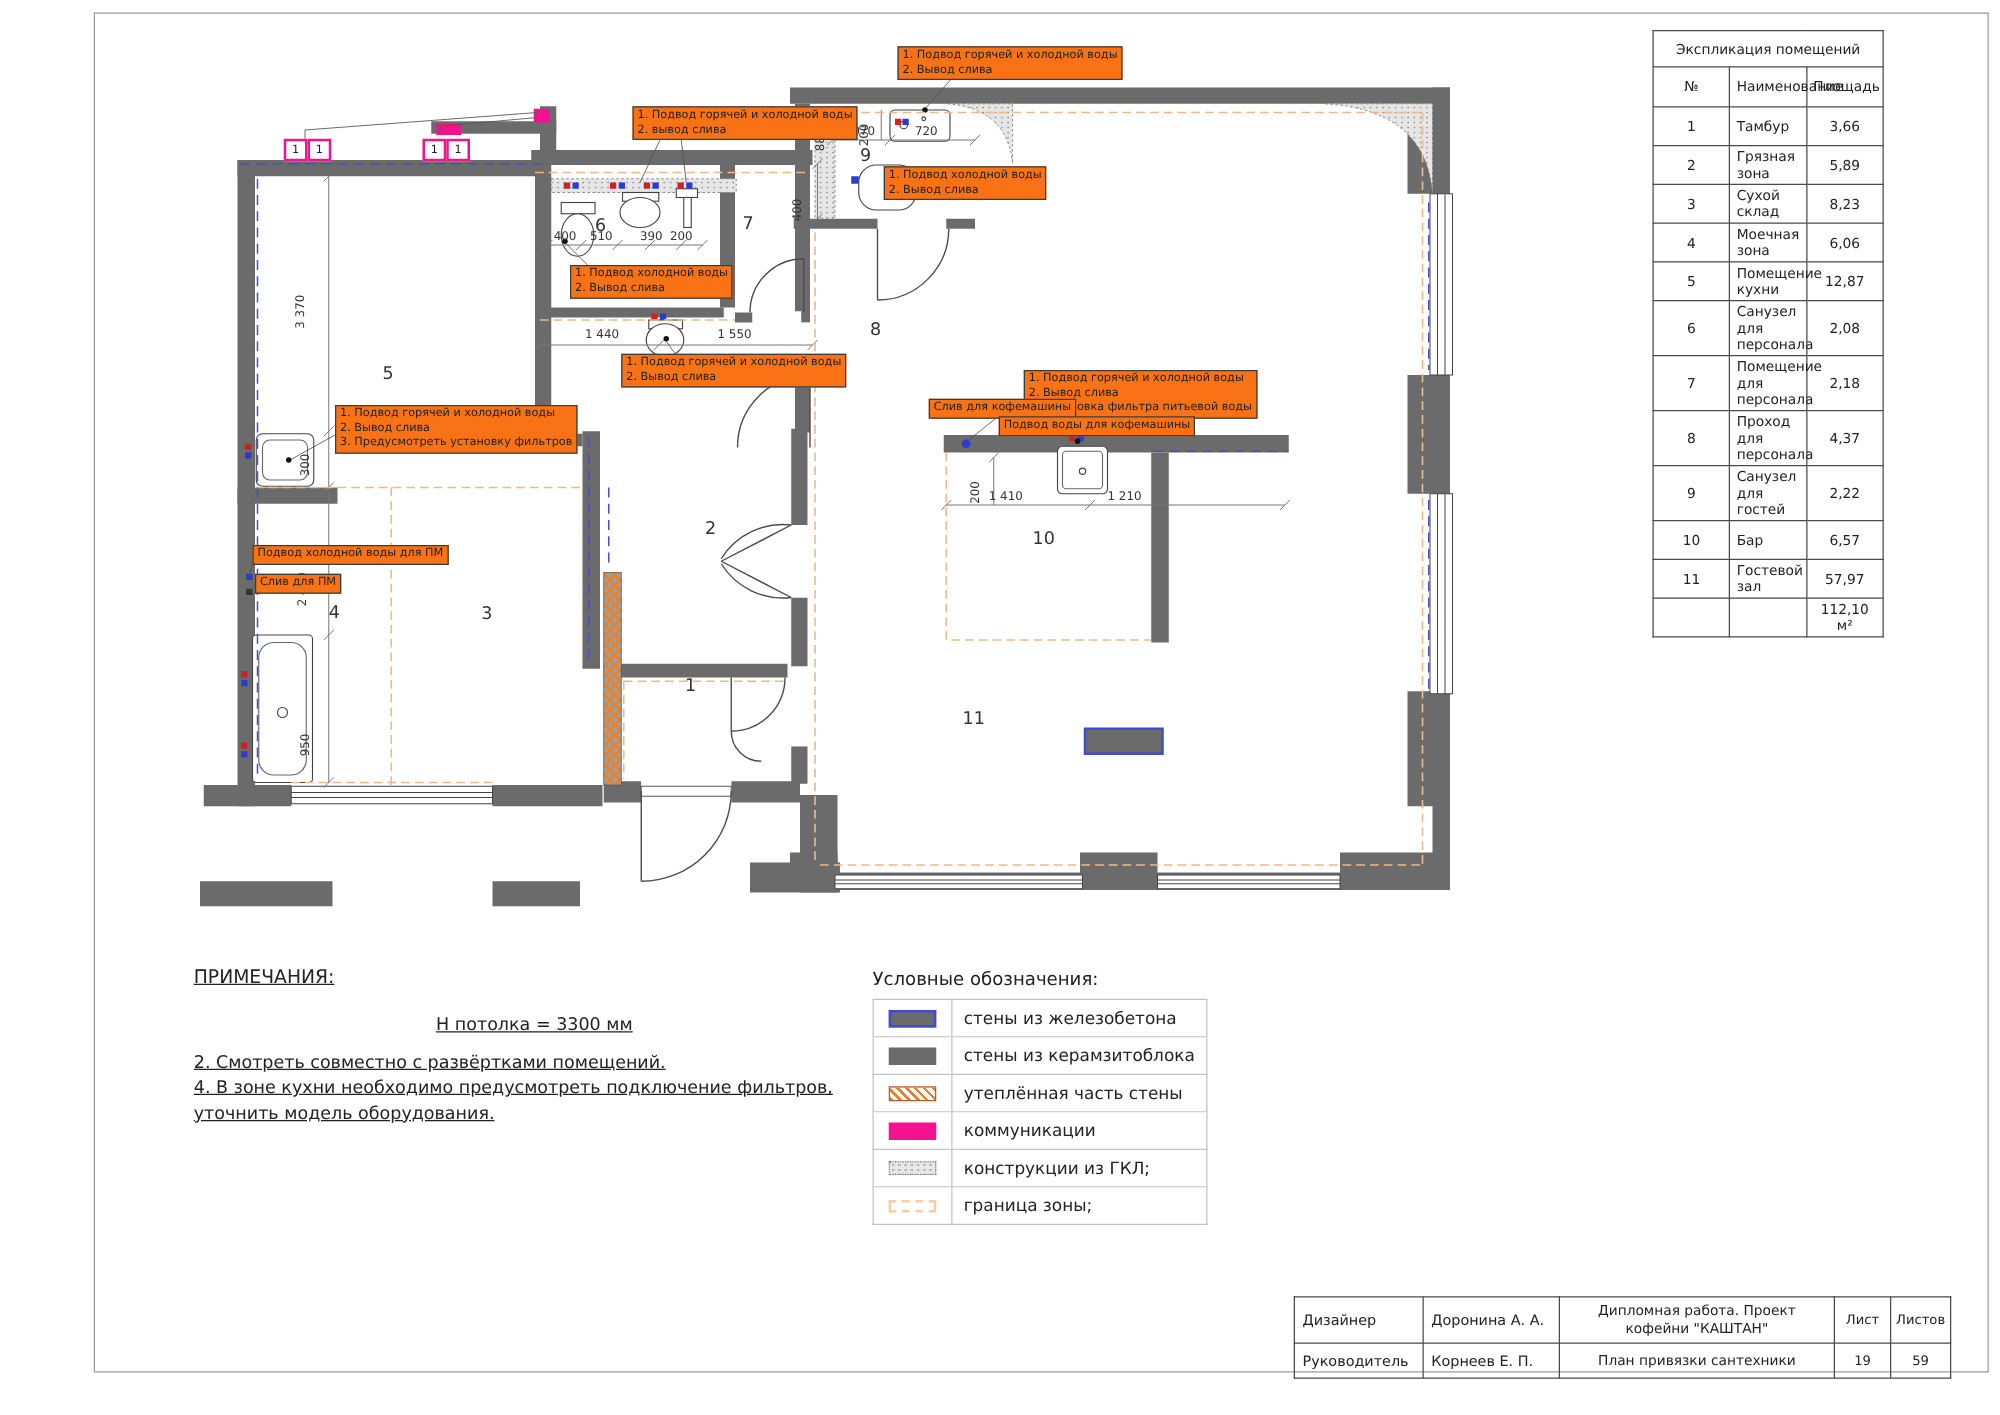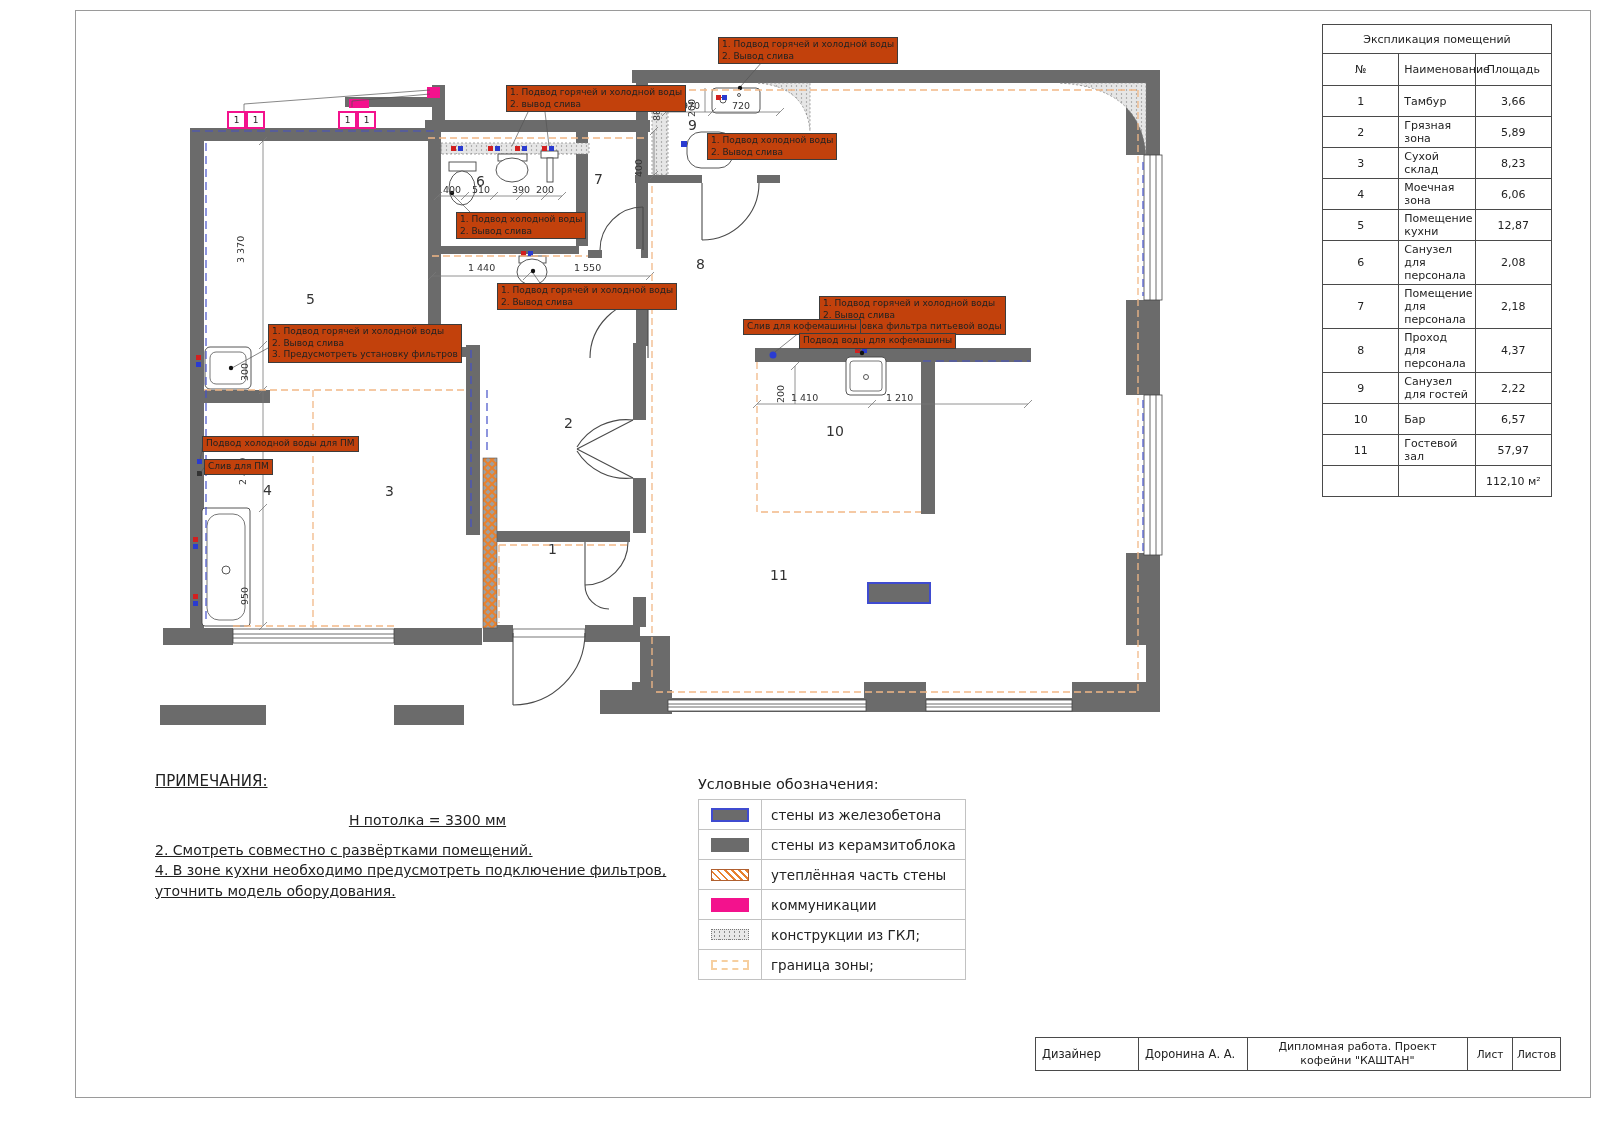--- a/index.html
+++ b/index.html
@@ -1,29 +1,29 @@
 <!DOCTYPE html>
 <html><head>
 <meta charset="utf-8">
 <style>
   html,body{margin:0;padding:0;background:#fff;}
   body{width:1600px;height:1132px;position:relative;font-family:"DejaVu Sans",sans-serif;color:#1d1d1d;overflow:hidden;}
   .frame{position:absolute;left:75px;top:10px;width:1514px;height:1086px;border:1px solid #9a9a9a;}
   #plan-svg{position:absolute;left:0;top:0;z-index:1;}
 
-  .callout{position:absolute;background:#c2410c;border:1px solid #3c3c3c;font-size:9px;line-height:1.3;
+  .callout{position:absolute;background:#f97316;border:1px solid #3c3c3c;font-size:9px;line-height:1.3;
            padding:1px 3px;white-space:nowrap;z-index:6;color:#222;}
   .dim{position:absolute;font-size:9.5px;white-space:nowrap;z-index:5;color:#333;}
   .dim.vert{transform:rotate(-90deg);transform-origin:left bottom;}
   .room-label{position:absolute;font-size:14px;z-index:5;color:#333;}
   .riser{position:absolute;width:15px;height:14px;border:2px solid #f3128d;background:#fff;font-size:9px;
          display:flex;align-items:center;justify-content:center;z-index:6;color:#222;}
 
   
-  #explication{position:absolute;left:1322px;top:24px;width:230px;border-collapse:collapse;
+  #explication{position:absolute;left:1322px;top:24px;width:185px;border-collapse:collapse;
                font-size:11px;z-index:5;table-layout:fixed;color:#222;}
   #explication td{border:1px solid #4a4a4a;padding:2px 5px;height:26px;vertical-align:middle;}
   #explication .t-title{text-align:center;height:24px;}
   #explication .t-head{text-align:center;height:27px;}
   #explication .c-num{width:40px;text-align:center;}
   #explication .c-area{width:52px;text-align:center;}
 
   
   #titleblock{position:absolute;left:1035px;top:1037px;width:525px;border-collapse:collapse;
               font-size:11.5px;z-index:5;table-layout:fixed;color:#222;}
@@ -515,14 +515,21 @@
       <col style="width:48px">
   </colgroup>
   <tbody>
     <tr>
       <td>Дизайнер</td>
       <td>Доронина А. А.</td>
       <td class="tb-doc">Дипломная работа. Проект кофейни "КАШТАН"</td>
       <td class="tb-sheet">Лист</td>
       <td class="tb-sheet">Листов</td>
     </tr>
+    <tr>
+      <td>Руководитель</td>
+      <td>Корнеев Е. П.</td>
+      <td class="tb-doc">План привязки сантехники</td>
+      <td class="tb-sheet">19</td>
+      <td class="tb-sheet">59</td>
+    </tr>
   </tbody>
 </table>
 
 </body></html>

